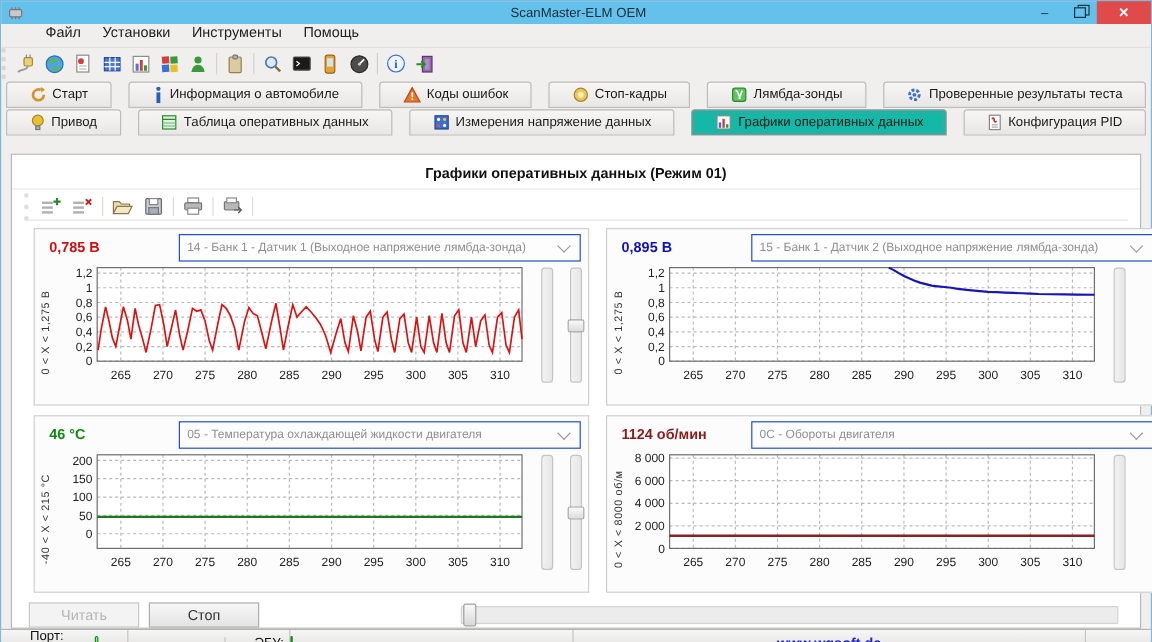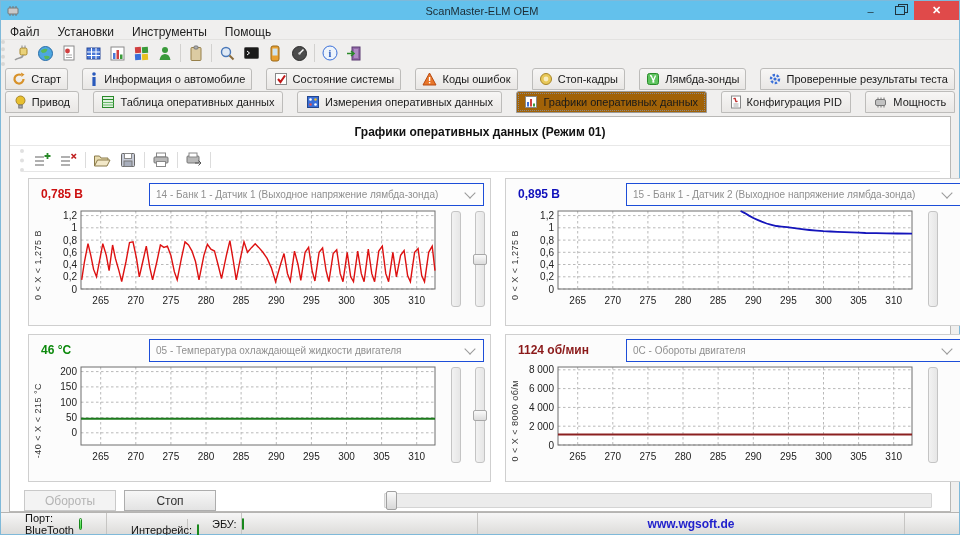--- a/index.html
+++ b/index.html
@@ -10,36 +10,36 @@
   .titlebar{height:19px;background:#63c1ec;display:flex;align-items:center;position:relative;flex:0 0 auto;}
   .titlebar .chip{margin-left:5px;display:flex;}
   .title-text{position:absolute;left:4px;right:0;text-align:center;font-size:11px;color:#1c2b33;}
   .win-controls{margin-left:auto;display:flex;height:100%;z-index:2;}
   .win-btn{width:29px;height:100%;display:flex;align-items:center;justify-content:center;font-size:11px;color:#20333d;cursor:default;}
   .win-btn.close{width:45px;background:#e04a4a;color:#fff;font-weight:bold;}
   .restore-glyph{width:8px;height:7px;border:1px solid #20333d;position:relative;background:#63c1ec;}
   .restore-glyph:before{content:"";position:absolute;left:2px;top:-3px;width:8px;height:7px;border:1px solid #20333d;z-index:-1;}
 
   
-  .menubar{height:19px;background:#f0efee;display:flex;align-items:flex-end;border-bottom:1px solid #e3e2e0;flex:0 0 auto;}
+  .menubar{height:19px;background:#f0efee;display:flex;align-items:flex-start;border-bottom:1px solid #e3e2e0;flex:0 0 auto;padding-left:28px;}
   .menu-item{font-size:12px;color:#222;padding:0 9px;}
   .toolbar{height:26px;display:flex;align-items:center;background:#f0efee;border-left:4px dotted #d8d7d5;padding-left:4px;flex:0 0 auto;}
   .tb-btn{width:24px;height:22px;display:flex;align-items:center;justify-content:center;}
   .tb-sep{width:1px;height:18px;background:#d2d1cf;margin:0 3px;}
 
   
   .tabs{padding:2px 4px 0 4px;flex:0 0 auto;}
   .tabrow{display:flex;gap:14px;}
   .tab{flex:1 1 auto;height:20px;display:flex;align-items:center;justify-content:center;gap:5px;font-size:11px;color:#1a1a1a;
        background:linear-gradient(#f7f6f5,#e9e7e5);border:1px solid #bdbcba;border-radius:3px 3px 0 0;white-space:nowrap;padding:0 6px;}
   .tabrow.r2{margin-top:1px;}
-  .tab.active{background:#a16207;border-color:#9a9a9a;outline:1px dotted #8a8a8a;outline-offset:-3px;position:relative;z-index:2;}
+  .tab.active{background:#14b8a6;border-color:#9a9a9a;outline:1px dotted #8a8a8a;outline-offset:-3px;position:relative;z-index:2;}
 
   
-  .mainpanel{margin:3px 8px 0 8px;height:394px;background:#fff;border:1px solid #b9b8b6;display:flex;flex-direction:column;flex:0 0 auto;}
+  .mainpanel{margin:15px 8px 0 8px;height:394px;background:#fff;border:1px solid #b9b8b6;display:flex;flex-direction:column;flex:0 0 auto;}
   .panel-title{text-align:center;font-size:12px;font-weight:bold;color:#111;padding:8px 0 6px 0;border-bottom:1px solid #e8e8e8;}
   .mini-toolbar{height:24px;margin:3px 10px 2px 10px;display:flex;align-items:center;border-bottom:1px solid #e6e6e6;border-left:4px dotted #e0e0e0;padding-left:6px;}
   .mtb-btn{width:26px;height:20px;display:flex;align-items:center;justify-content:center;}
   .mtb-sep{width:1px;height:16px;background:#dcdcdc;margin:0 3px;}
 
   .charts-grid{display:grid;grid-template-columns:1fr 1fr;column-gap:14px;row-gap:8px;padding:4px 18px 0 18px;}
   .chart-panel{height:146px;border:1px solid #cfcfcf;background:#fcfcfc;display:flex;flex-direction:column;}
   .chart-head{height:26px;display:flex;align-items:center;padding:2px 6px 0 12px;}
   .chart-value{width:108px;font-size:12px;font-weight:bold;flex:0 0 auto;}
   .chart-select{flex:1 1 auto;height:21px;border:1px solid #1d4ed8;background:#fdfdfd;display:flex;align-items:center;font-size:10px;color:#8f8f8f;padding:0 6px;justify-content:space-between;}
@@ -223,27 +223,20 @@
         <span>Старт</span>
       </div>
       <div class="tab">
         <svg width="10" height="14" viewBox="0 0 10 14">
             <circle cx="5" cy="2" r="1.8" fill="#2a5abc"></circle>
             <rect x="3.4" y="5" width="3.2" height="9" fill="#2a5abc"></rect>
           </svg>
         <span>Информация о автомобиле</span>
       </div>
       <div class="tab">
-        <svg width="14" height="14" viewBox="0 0 14 14">
-            <rect x="1.5" y="1.5" width="11" height="11" fill="#fff" stroke="#888"></rect>
-            <path d="M4 7 l2.5 3 L11 3.5" stroke="#c01818" stroke-width="2" fill="none"></path>
-          </svg>
-        <span>Состояние системы</span>
-      </div>
-      <div class="tab">
         <svg width="15" height="14" viewBox="0 0 15 14">
             <path d="M7.5 1 L14 13 H1 Z" fill="#e8762a" stroke="#b84a10"></path>
             <rect x="6.9" y="5" width="1.4" height="4" fill="#fff"></rect>
             <rect x="6.9" y="10" width="1.4" height="1.4" fill="#fff"></rect>
           </svg>
         <span>Коды ошибок</span>
       </div>
       <div class="tab">
         <svg width="14" height="14" viewBox="0 0 14 14">
             <circle cx="7" cy="7" r="5.5" fill="#e8c858" stroke="#a8862a"></circle>
@@ -284,51 +277,39 @@
         <span>Таблица оперативных данных</span>
       </div>
       <div class="tab">
         <svg width="14" height="14" viewBox="0 0 14 14">
             <rect x="1.5" y="1.5" width="11" height="11" fill="#3a6fd8" stroke="#23468e"></rect>
             <circle cx="4.5" cy="4.5" r="1.3" fill="#fff"></circle>
             <circle cx="9.5" cy="4.5" r="1.3" fill="#f0c030"></circle>
             <circle cx="4.5" cy="9.5" r="1.3" fill="#e05050"></circle>
             <circle cx="9.5" cy="9.5" r="1.3" fill="#fff"></circle>
           </svg>
-        <span>Измерения оперативных данных</span>
+        <span>Измерения напряжение данных</span>
       </div>
       <div class="tab active">
         <svg width="14" height="14" viewBox="0 0 14 14">
             <rect x="1.5" y="1.5" width="11" height="11" fill="#fff" stroke="#888"></rect>
             <rect x="3" y="7" width="2" height="4.5" fill="#3a6fd8"></rect>
             <rect x="6" y="4" width="2" height="7.5" fill="#d04040"></rect>
             <rect x="9" y="8.5" width="2" height="3" fill="#3a9a3a"></rect>
           </svg>
         <span>Графики оперативных данных</span>
       </div>
       <div class="tab">
         <svg width="12" height="14" viewBox="0 0 12 14">
             <rect x="1.5" y="1" width="9" height="12" fill="#fff" stroke="#888"></rect>
             <path d="M3.5 4 q2 -1.5 2 1 q0 2.5 2 1" stroke="#c03030" stroke-width="1.4" fill="none"></path>
             <line x1="3.5" y1="9" x2="8.5" y2="9" stroke="#aaa"></line>
             <line x1="3.5" y1="11" x2="8.5" y2="11" stroke="#aaa"></line>
           </svg>
         <span>Конфигурация PID</span>
-      </div>
-      <div class="tab">
-        <svg width="15" height="13" viewBox="0 0 15 13">
-            <rect x="2.5" y="3.5" width="10" height="6" rx="1.5" fill="#c2c2c2" stroke="#777"></rect>
-            <line x1="5" y1="1.5" x2="5" y2="3.5" stroke="#777"></line>
-            <line x1="8" y1="1.5" x2="8" y2="3.5" stroke="#777"></line>
-            <line x1="11" y1="1.5" x2="11" y2="3.5" stroke="#777"></line>
-            <line x1="5" y1="9.5" x2="5" y2="11.5" stroke="#777"></line>
-            <line x1="8" y1="9.5" x2="8" y2="11.5" stroke="#777"></line>
-            <line x1="11" y1="9.5" x2="11" y2="11.5" stroke="#777"></line>
-          </svg>
-        <span>Мощность</span>
       </div>
     </div>
   </div>
 
   <div class="mainpanel">
     <div class="panel-title">Графики оперативных данных (Режим 01)</div>
 
     <div class="mini-toolbar">
       <div class="mtb-btn">
           <svg width="18" height="16" viewBox="0 0 18 16">
@@ -605,21 +586,21 @@
           <div class="v-sliders">
             <div class="v-track"></div>
 
           </div>
         </div>
       </div>
 
     </div>
 
     <div class="bottom-row">
-      <button class="btn disabled">Обороты</button>
+      <button class="btn disabled">Читать</button>
       <button class="btn">Стоп</button>
       <div class="h-slider">
           <div class="h-thumb"></div>
         </div>
     </div>
   </div>
 
   <div class="statusbar">
     <div class="seg w1">
         <span>Порт: BlueTooth</span>

